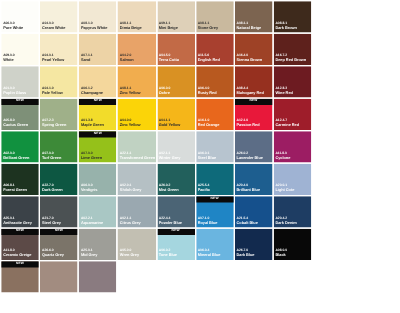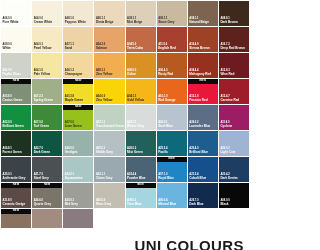--- a/index.html
+++ b/index.html
@@ -589,17 +589,14 @@
         </div>
       </div>
       <div class="swatch txt-light">
         <div class="swatch-inner" style="background: rgb(162, 140, 128);"></div>
       </div>
       <div class="swatch txt-light">
         <div class="swatch-inner" style="background: rgb(138, 123, 128);"></div>
       </div>
     </div>
 
-  <div id="footer">
-    <div id="brand-title">UNI COLOURS</div>
-  </div>
 
 </div>
 
 </body></html>

